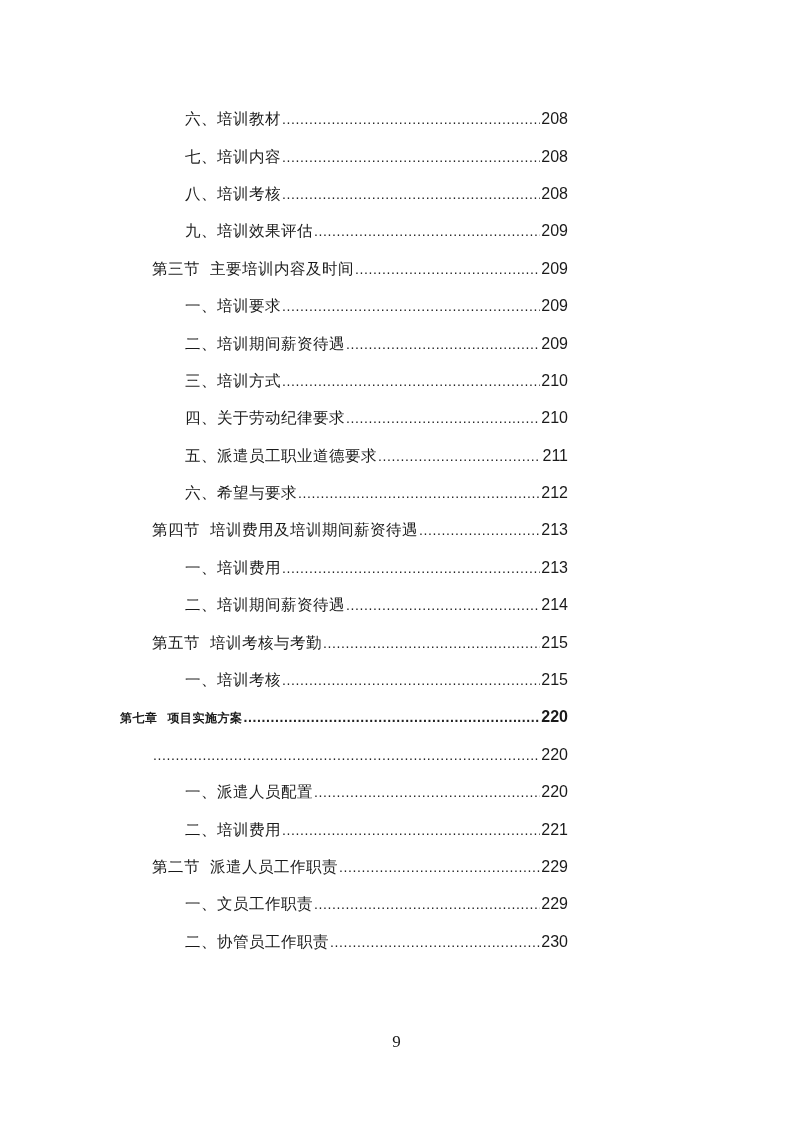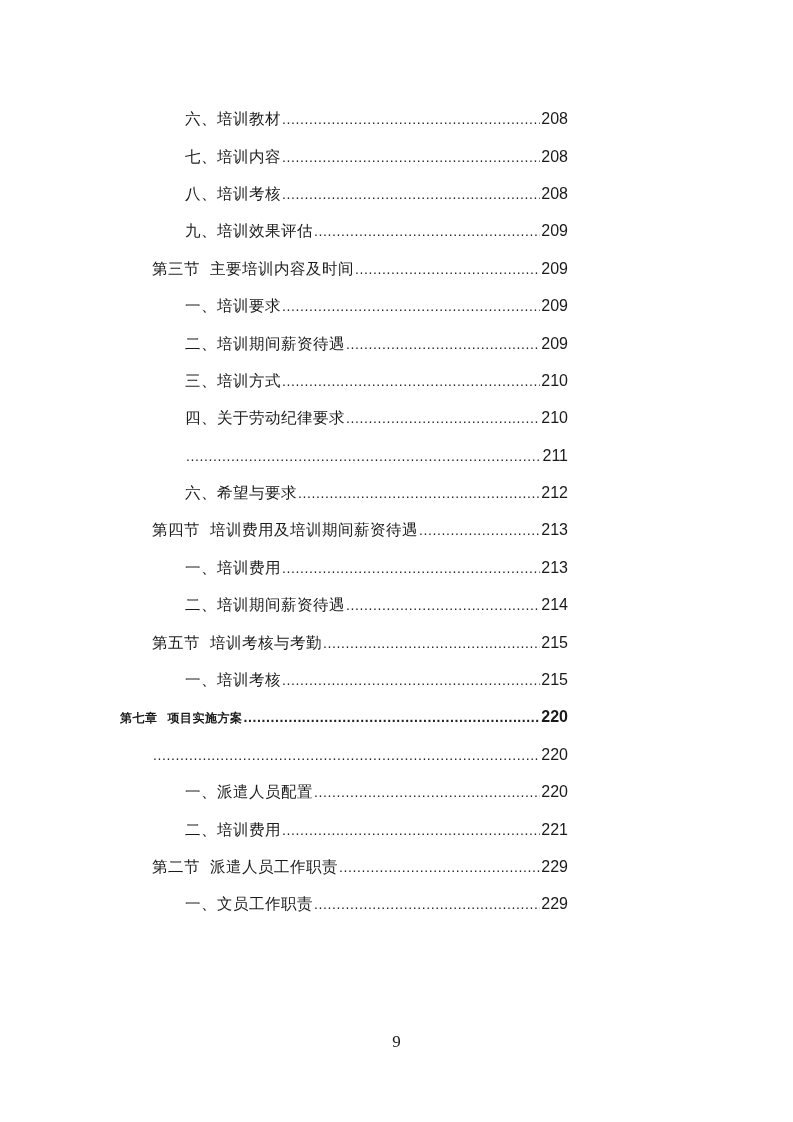--- a/index.html
+++ b/index.html
@@ -85,20 +85,21 @@
     </div>
   <div class="toc-row lvl-2">
       <div class="inner">
         <span class="entry-text"><span>四、</span><span>关于劳动纪律要求</span></span>
         <span class="leader"></span>
         <span class="page-num">210</span>
       </div>
     </div>
   <div class="toc-row lvl-2">
       <div class="inner">
+        <span class="entry-text"><span>五、</span><span>派遣员工职业道德要求</span></span>
         <span class="leader"></span>
         <span class="page-num">211</span>
       </div>
     </div>
   <div class="toc-row lvl-2">
       <div class="inner">
         <span class="entry-text"><span>六、</span><span>希望与要求</span></span>
         <span class="leader"></span>
         <span class="page-num">212</span>
       </div>
@@ -172,15 +173,22 @@
         <span class="page-num">229</span>
       </div>
     </div>
   <div class="toc-row lvl-2">
       <div class="inner">
         <span class="entry-text"><span>一、</span><span>文员工作职责</span></span>
         <span class="leader"></span>
         <span class="page-num">229</span>
       </div>
     </div>
+  <div class="toc-row lvl-2">
+      <div class="inner">
+        <span class="entry-text"><span>二、</span><span>协管员工作职责</span></span>
+        <span class="leader"></span>
+        <span class="page-num">230</span>
+      </div>
+    </div>
 </div>
 
 <div class="page-footer">9</div>
 
 </body></html>

